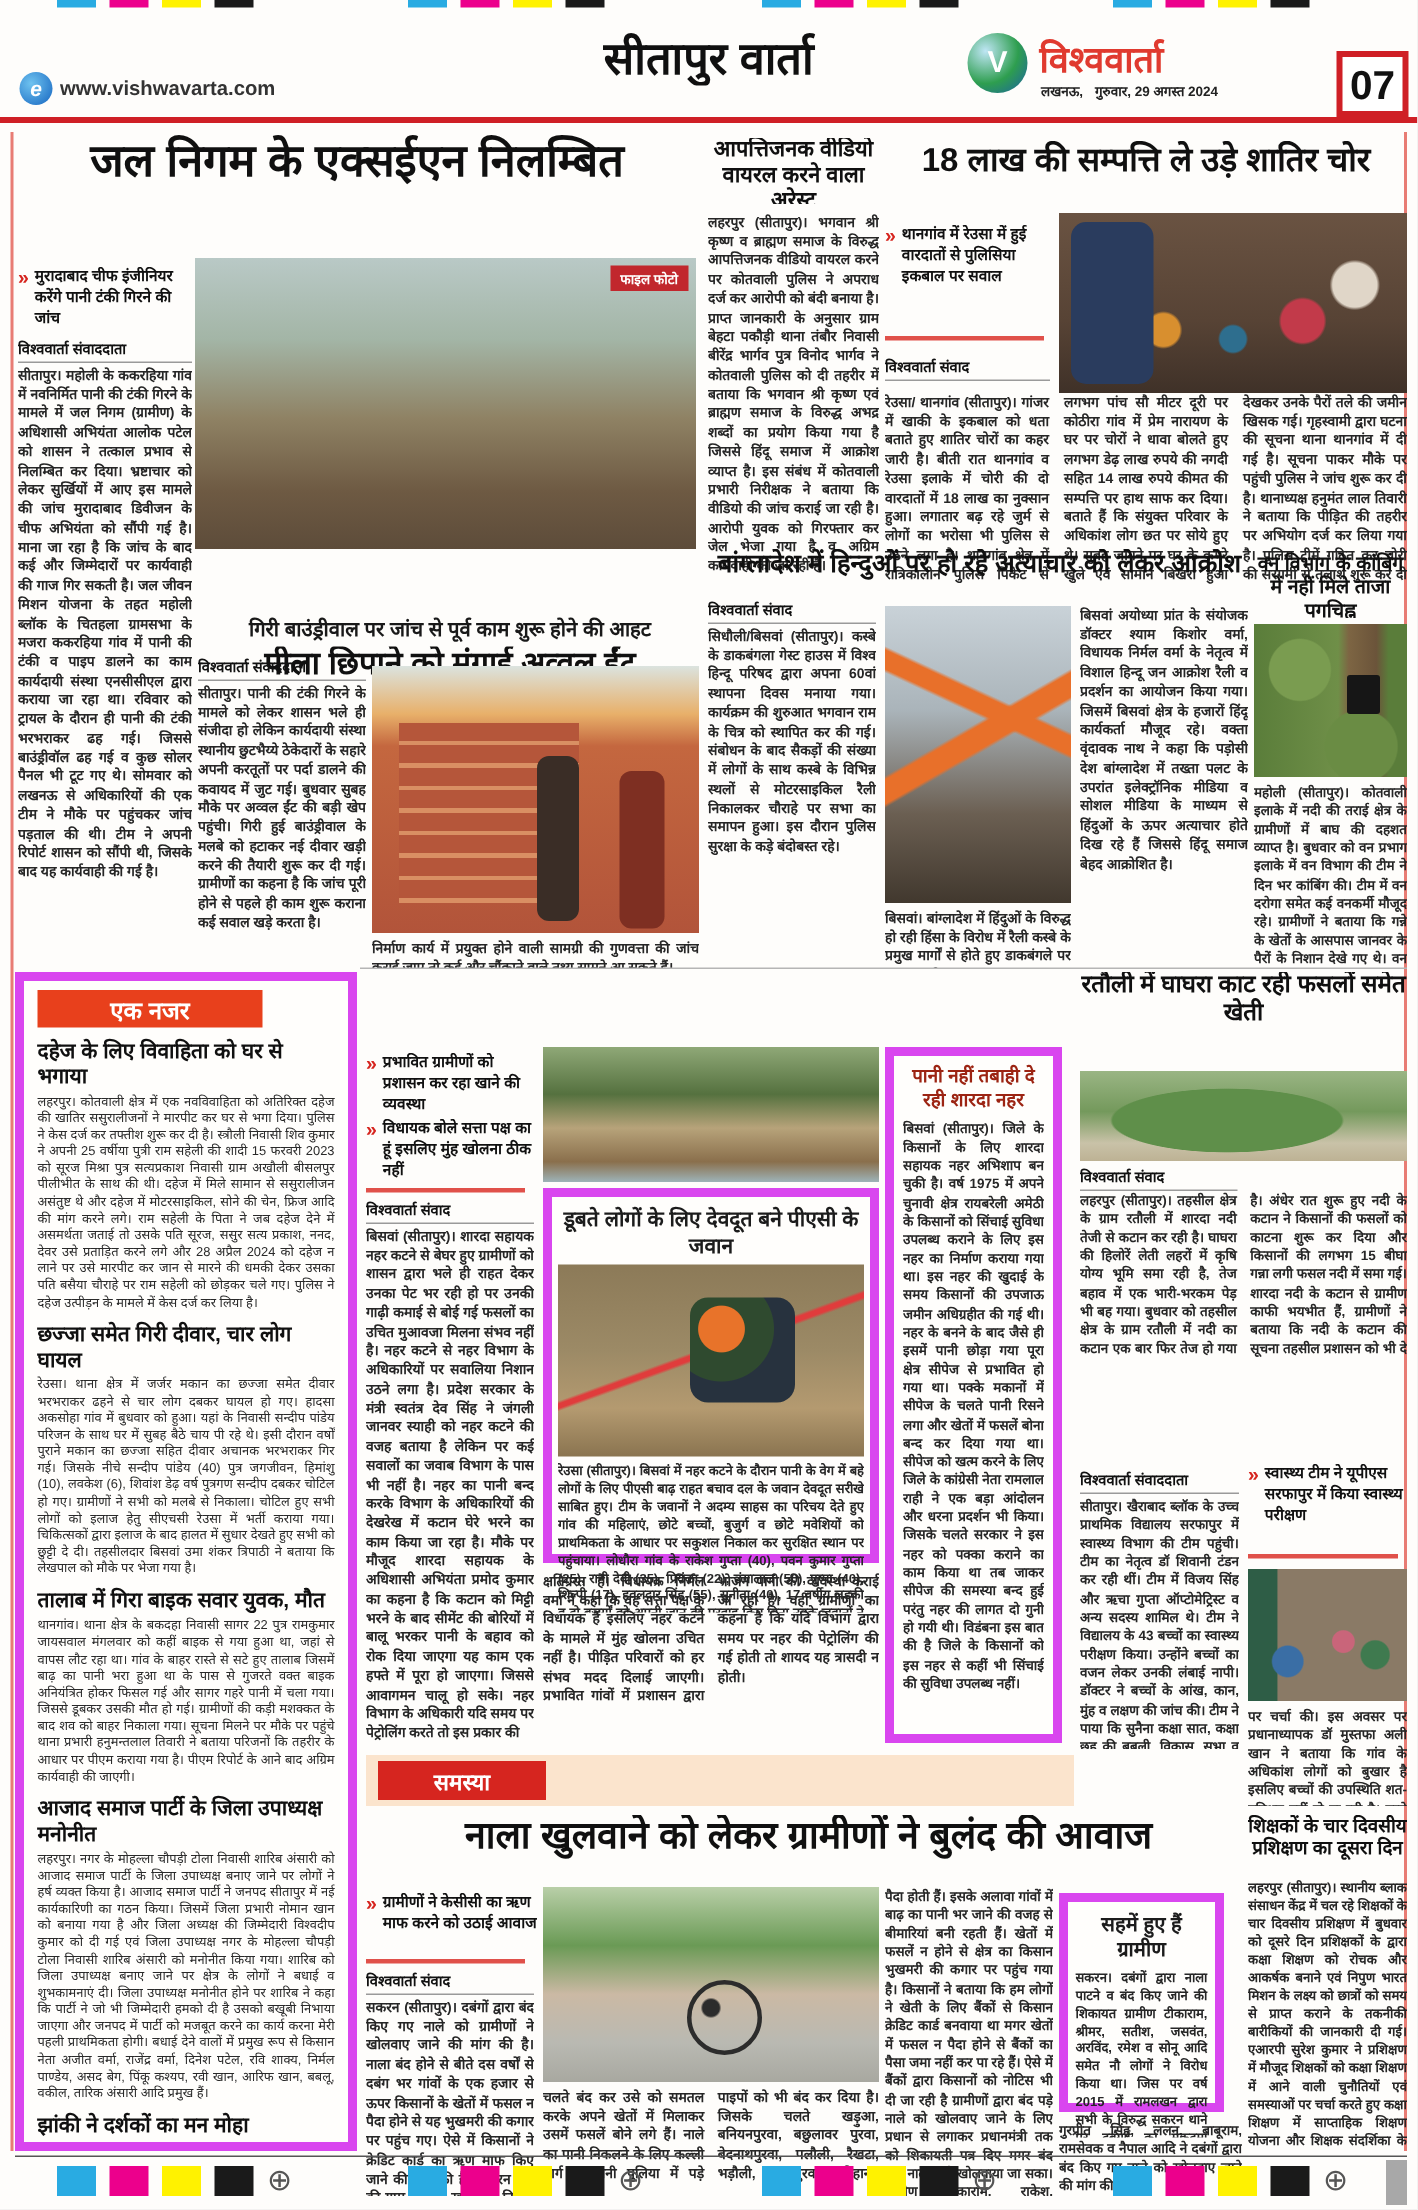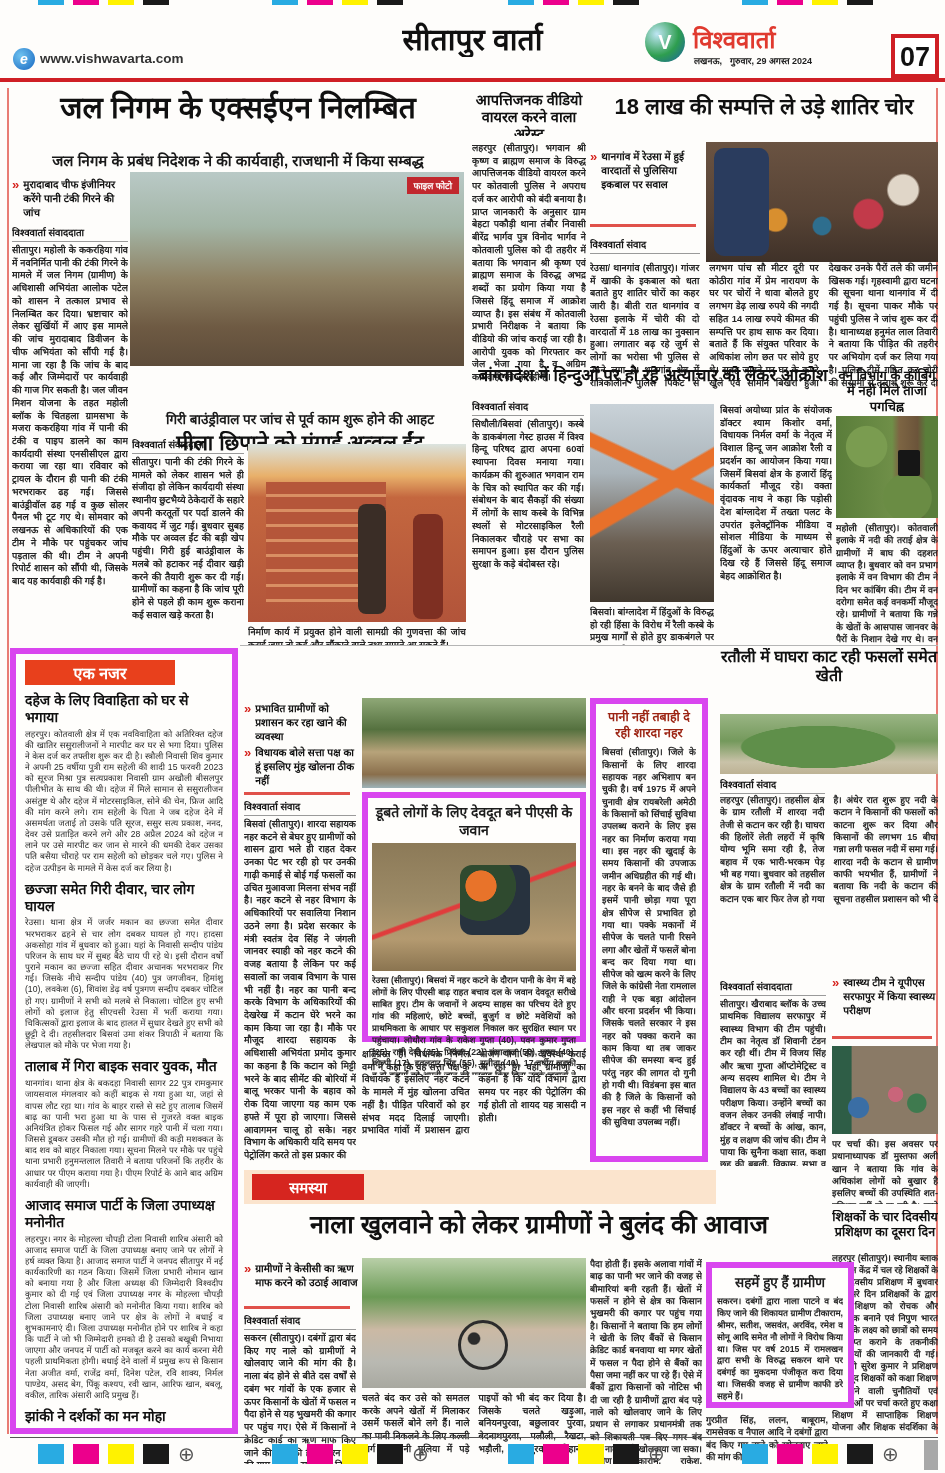--- a/index.html
+++ b/index.html
@@ -69,21 +69,20 @@
   <div class="abs" style="left:693px;top:22px;font-size:24px;font-weight:bold;color:#e03a2f;">विश्ववार्ता</div>
   <div class="abs" style="left:694px;top:54px;font-size:9px;font-weight:bold;color:#222;">लखनऊ,</div>
   <div class="abs" style="left:730px;top:54px;font-size:9px;font-weight:bold;color:#222;">गुरुवार, 29 अगस्त 2024</div>
   <div class="abs" style="left:891px;top:34px;width:48px;height:44px;border:4px solid #cf1f25;background:#fff;color:#111;font-size:27px;font-weight:bold;text-align:center;line-height:38px;">07</div>
   <div class="abs" style="left:0;top:78px;width:945px;height:4px;background:#cf1f25;"></div>
 
   <div class="abs vline" style="left:7px;top:88px;height:1346px;"></div>
   <div class="abs vline" style="left:936px;top:88px;height:1346px;"></div>
 
   <div class="abs hl" style="left:12px;top:90px;width:452px;height:56px;font-size:30px;">जल निगम के एक्सईएन निलम्बित</div>
-  <div class="abs sub" style="left:12px;top:150px;width:452px;height:22px;font-size:15px;">जल निगम के प्रबंध निदेशक ने की कार्यवाही, राजधानी में किया सम्बद्ध</div>
   <div class="abs kicker" style="left:12px;top:178px;width:118px;height:44px;">
       <span class="mk">»</span>
       <span>मुरादाबाद चीफ इंजीनियर करेंगे पानी टंकी गिरने की जांच</span>
     </div>
   <div class="abs byline" style="left:12px;top:226px;width:116px;">विश्ववार्ता संवाददाता</div>
   <div class="abs body" style="left:12px;top:244px;width:116px;height:398px;">सीतापुर। महोली के ककरहिया गांव में नवनिर्मित पानी की टंकी गिरने के मामले में जल निगम (ग्रामीण) के अधिशासी अभियंता आलोक पटेल को शासन ने तत्काल प्रभाव से निलम्बित कर दिया। भ्रष्टाचार को लेकर सुर्खियों में आए इस मामले की जांच मुरादाबाद डिवीजन के चीफ अभियंता को सौंपी गई है। माना जा रहा है कि जांच के बाद कई और जिम्मेदारों पर कार्यवाही की गाज गिर सकती है। जल जीवन मिशन योजना के तहत महोली ब्लॉक के चितहला ग्रामसभा के मजरा ककरहिया गांव में पानी की टंकी व पाइप डालने का काम कार्यदायी संस्था एनसीसीएल द्वारा कराया जा रहा था। रविवार को ट्रायल के दौरान ही पानी की टंकी भरभराकर ढह गई। जिससे बाउंड्रीवॉल ढह गई व कुछ सोलर पैनल भी टूट गए थे। सोमवार को लखनऊ से अधिकारियों की एक टीम ने मौके पर पहुंचकर जांच पड़ताल की थी। टीम ने अपनी रिपोर्ट शासन को सौंपी थी, जिसके बाद यह कार्यवाही की गई है।</div>
   <div class="abs photo" style="left:130px;top:172px;width:334px;height:194px;background:linear-gradient(180deg,#b9c9c6 0%,#a3b5a6 28%,#8f8264 55%,#6e5a43 80%,#5d4c3a 100%);">
     <div class="plabel">फाइल फोटो</div>
   </div>
 
@@ -209,21 +208,21 @@
       <span>ग्रामीणों ने केसीसी का ऋण माफ करने को उठाई आवाज</span>
     </div>
   <div class="abs redrule" style="left:244px;top:1306px;width:106px;"></div>
   <div class="abs byline" style="left:244px;top:1314px;width:112px;">विश्ववार्ता संवाद</div>
   <div class="abs body" style="left:244px;top:1332px;width:112px;height:132px;">सकरन (सीतापुर)। दबंगों द्वारा बंद किए गए नाले को ग्रामीणों ने खोलवाए जाने की मांग की है। नाला बंद होने से बीते दस वर्षों से दबंग भर गांवों के एक हजार से ऊपर किसानों के खेतों में फसल न पैदा होने से यह भुखमरी की कगार पर पहुंच गए। ऐसे में किसानों ने क्रेडिट कार्ड का ऋण माफ किए जाने की मांग की है। सकरन क्षेत्र की ग्राम पंचायत खड़ुआ में निकले नाले को गांव के ही रामलखन, सुशील व इस्माइल आदि ने दबंगई के</div>
   <div class="abs photo" style="left:362px;top:1258px;width:224px;height:130px;background:radial-gradient(circle at 50% 62%,#2c2c2c 0 4%,transparent 5%),linear-gradient(180deg,#b9cfa8 0%,#6a9a55 30%,#cbb9a4 55%,#b9b9b2 80%,#a8a8a0 100%);">
     <div style="position:absolute;left:96px;top:62px;width:44px;height:44px;border:3px solid #2c2c2c;border-radius:50%;"></div>
   </div>
   <div class="abs body cols2" style="left:362px;top:1392px;width:224px;height:72px;">चलते बंद कर उसे को समतल करके अपने खेतों में मिलाकर उसमें फसलें बोने लगे हैं। नाले का पानी निकलने के लिए कल्ली मार्ग पर बनी पुलिया में पड़े पाइपों को भी बंद कर दिया है। जिसके चलते खड़ुआ, बनियनपुरवा, बछुलावर पुरवा, बेदनाथपुरवा, पलौली, रैखटा, भड़ौली, कुंदनपुरवा, बरिहाना, धनपुरिया व कड़घटा आदि गांवों में बरसात के दिनों में बाढ़ का पानी भर जाता है। जिससे इन गांवों के करीब एक हजार से ऊपर किसानों के खेतों में फसलें नहीं</div>
   <div class="abs body" style="left:590px;top:1258px;width:112px;height:206px;font-size:9px;">पैदा होती हैं। इसके अलावा गांवों में बाढ़ का पानी भर जाने की वजह से बीमारियां बनी रहती हैं। खेतों में फसलें न होने से क्षेत्र का किसान भुखमरी की कगार पर पहुंच गया है। किसानों ने बताया कि हम लोगों ने खेती के लिए बैंकों से किसान क्रेडिट कार्ड बनवाया था मगर खेतों में फसल न पैदा होने से बैंकों का पैसा जमा नहीं कर पा रहे हैं। ऐसे में बैंकों द्वारा किसानों को नोटिस भी दी जा रही है ग्रामीणों द्वारा बंद पड़े नाले को खोलवाए जाने के लिए प्रधान से लगाकर प्रधानमंत्री तक को शिकायती पत्र दिए मगर बंद पड़ा नाला नहीं खोलवाया जा सका। ग्रामीण टीकाराम, राकेश, रामकिशोर, अजीत, अनुज, जसवंत, अनूप, मनोज, सन्तोष, रामलखन,</div>
-  <div class="abs pinkbox" style="left:706px;top:1262px;width:148px;height:146px;padding:5px;">
+  <div class="abs pinkbox" style="left:706px;top:1262px;width:110px;height:146px;padding:5px;">
     <div class="boxtitle" style="font-size:13.5px;margin:2px 0 4px;">सहमें हुए हैं ग्रामीण</div>
     <div class="body" style="font-size:8.7px;height:112px;">सकरन। दबंगों द्वारा नाला पाटने व बंद किए जाने की शिकायत ग्रामीण टीकाराम, श्रीमर, सतीश, जसवंत, अरविंद, रमेश व सोनू आदि समेत नौ लोगों ने विरोध किया था। जिस पर वर्ष 2015 में रामलखन द्वारा सभी के विरुद्ध सकरन थाने पर दबंगई का मुकदमा पंजीकृत करा दिया था। जिसकी वजह से ग्रामीण काफी डरे सहमे हैं।</div>
   </div>
   <div class="abs body" style="left:706px;top:1414px;width:122px;height:50px;font-size:9px;">गुरप्रीत सिंह, ललन, बाबूराम, रामसेवक व नैपाल आदि ने दबंगों द्वारा बंद किए गए नाले को खोलवाए जाने की मांग की है।</div>
 
   <div class="abs" style="left:10px;top:1437px;width:928px;height:1px;background:#555;"></div>
   <div class="abs cbar" style="left:38px;top:1444px;">
       <span class="sq c"></span>
       <span class="sq m"></span>
       <span class="sq y"></span>

